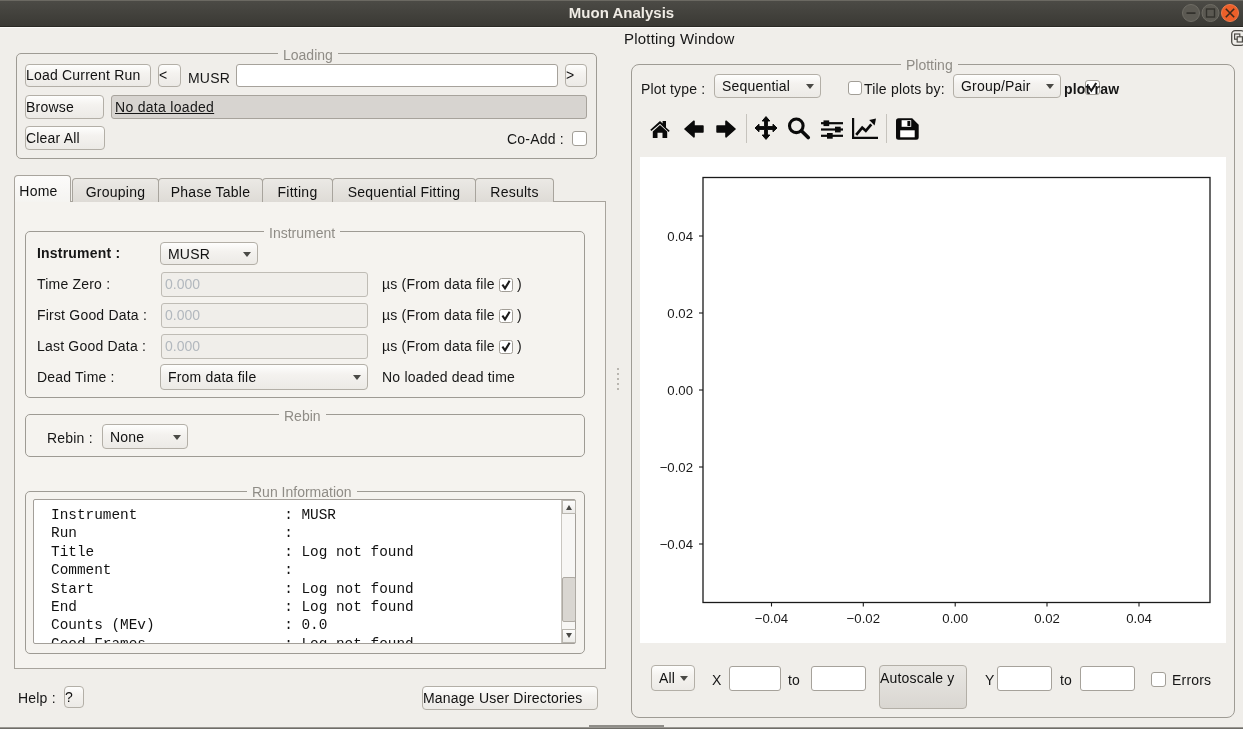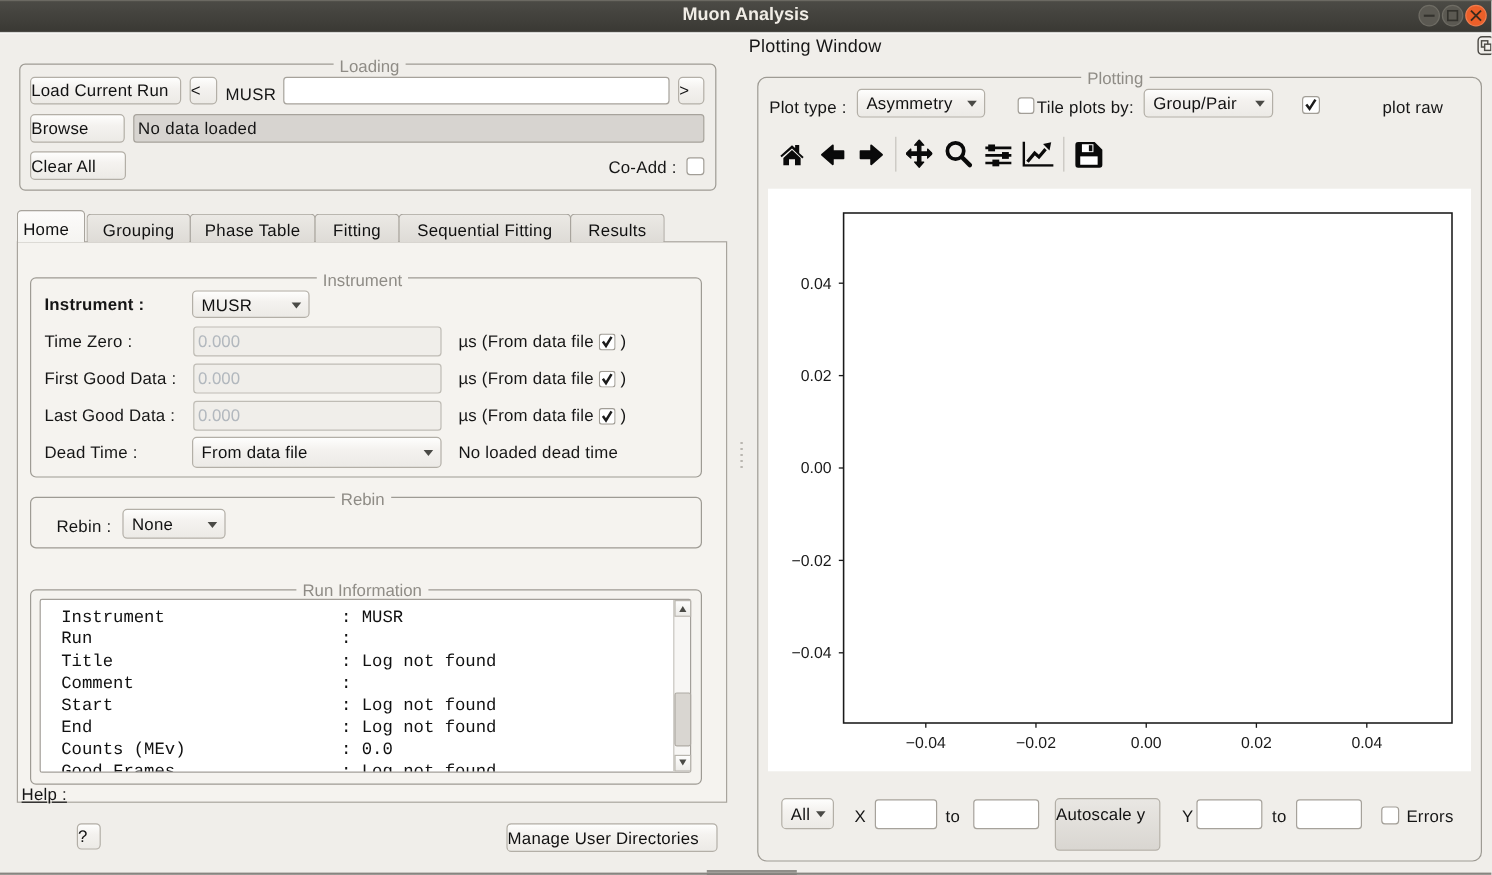--- a/index.html
+++ b/index.html
@@ -38,21 +38,21 @@
 <div class="abs" style="left:0;top:27px;width:1243px;height:1px;background:#fbfaf8;"></div>
 
 <div class="grp" style="left:16px;top:53px;width:581px;height:106px;"></div>
 <div class="gt" style="left:278px;top:47px;background:#f0eeea;">Loading</div>
 <div class="btn" style="left:25px;top:64px;width:126px;height:23px;line-height:21px;">Load Current Run</div>
 <div class="btn" style="left:158px;top:64px;width:23px;height:23px;line-height:21px;">&lt;</div>
 <div class="lbl" style="left:188px;top:70px;">MUSR</div>
 <div class="inp" style="left:236px;top:64px;width:322px;height:23px;"></div>
 <div class="btn" style="left:565px;top:64px;width:22px;height:23px;line-height:21px;">&gt;</div>
 <div class="btn" style="left:25px;top:95px;width:79px;height:24px;line-height:22px;">Browse</div>
-<div class="abs" style="left:111px;top:95px;width:476px;height:24px;background:#d7d4d0;border:1px solid #a7a39c;border-radius:3px;font-size:14px;color:#161616;line-height:22px;padding-left:3px;letter-spacing:0.3px;">No data loaded</div>
+<div class="abs" style="left:111px;top:95px;width:476px;height:24px;background:#d7d4d0;border:1px solid #a7a39c;border-radius:3px;font-size:14px;color:#161616;line-height:22px;padding-left:3px;letter-spacing:0.3px;text-decoration:underline;">No data loaded</div>
 <div class="btn" style="left:25px;top:126px;width:80px;height:24px;line-height:22px;">Clear All</div>
 <div class="lbl" style="left:507px;top:131px;">Co-Add :</div>
 <div class="cb" style="left:572px;top:131px;"></div>
 
 <div class="abs" id="pane" style="left:14px;top:201px;width:592px;height:468px;background:#f5f3ef;border:1px solid #a8a49d;"></div>
 <div class="tab" style="left:72px;top:178px;width:87px;height:24px;">Grouping</div>
 <div class="tab" style="left:158px;top:178px;width:105px;height:24px;">Phase Table</div>
 <div class="tab" style="left:262px;top:178px;width:71px;height:24px;">Fitting</div>
 <div class="tab" style="left:332px;top:178px;width:144px;height:24px;">Sequential Fitting</div>
 <div class="tab" style="left:475px;top:178px;width:79px;height:24px;">Results</div>
@@ -112,53 +112,53 @@
 </div>
 
 <div class="abs" id="sbar" style="left:561px;top:500px;width:14px;height:143px;background:#f7f6f4;border-left:1px solid #c9c6c0;">
   <div class="abs" style="left:0;top:0;width:14px;height:14px;background:linear-gradient(#fdfdfc,#ecebe8);border:1px solid #b9b6af;"></div>
   <div class="abs" style="left:3.5px;top:5px;width:0;height:0;border-left:3.5px solid transparent;border-right:3.5px solid transparent;border-bottom:5px solid #4a4a46;"></div>
   <div class="abs" style="left:0;top:77px;width:14px;height:45px;background:#d9d6d1;border:1px solid #aeaaa3;border-radius:2px;"></div>
   <div class="abs" style="left:0;bottom:0;width:14px;height:14px;background:linear-gradient(#fdfdfc,#ecebe8);border:1px solid #b9b6af;"></div>
   <div class="abs" style="left:3.5px;bottom:5px;width:0;height:0;border-left:3.5px solid transparent;border-right:3.5px solid transparent;border-top:5px solid #4a4a46;"></div>
 </div>
 
-<div class="lbl" style="left:18px;top:654px;text-decoration:underline;">Help :</div>
+<div class="lbl" style="left:18px;top:690px;">Help :</div>
 <div class="btn" style="left:64px;top:686px;width:20px;height:22px;line-height:20px;">?</div>
 <div class="btn" style="left:422px;top:686px;width:176px;height:24px;line-height:22px;">Manage User Directories</div>
 
 <div class="abs" style="left:617px;top:368px;width:2px;height:22px;background:repeating-linear-gradient(#b9b6b0 0 2px, transparent 2px 5px);"></div>
 
 <div class="lbl" style="left:624px;top:30px;font-size:15px;">Plotting Window</div>
 <svg class="abs" style="left:1231px;top:30px;" width="12" height="16" viewBox="0 0 12 16">
   <rect x="0.7" y="0.7" width="13" height="14.6" rx="3.5" fill="none" stroke="#4c4a45" stroke-width="1.3"></rect>
   <rect x="3.6" y="4" width="5.2" height="5.2" fill="none" stroke="#4c4a45" stroke-width="1.2"></rect>
   <rect x="6.2" y="6.8" width="5.2" height="5.2" fill="#f0eeea" stroke="#4c4a45" stroke-width="1.2"></rect>
 </svg>
 
 <div class="grp" style="left:631px;top:64px;width:604px;height:654px;border-radius:8px;"></div>
 <div class="gt" style="left:901px;top:57px;background:#f0eeea;">Plotting</div>
 
 <div class="lbl" style="left:641px;top:81px;">Plot type :</div>
 <div class="combo" style="left:714px;top:74px;width:107px;height:24px;">
-    <span class="tx">Asymmetry</span>
+    <span class="tx">Sequential</span>
     <span class="ar"></span>
   </div>
 <div class="cb" style="left:848px;top:81px;width:14px;height:14px;"></div>
 <div class="lbl" style="left:864px;top:81px;">Tile plots by:</div>
 <div class="combo" style="left:953px;top:74px;width:108px;height:24px;">
     <span class="tx">Group/Pair</span>
     <span class="ar"></span>
   </div>
 <div class="cb" style="left:1085px;top:80px;">
     <svg width="13" height="13" style="display:block">
       <path d="M2.6 6 L5.3 9.7 L10.2 2" fill="none" stroke="#1c1c1c" stroke-width="2.1"></path>
     </svg>
   </div>
-<div class="lbl" style="left:1152px;top:81px;">plot raw</div>
+<div class="lbl" style="left:1064px;top:81px;font-weight:bold;">plot raw</div>
 
 <svg class="abs" style="left:650px;top:120px;" width="20" height="18" viewBox="0 0 20 18">
   <path fill="#0a0a0a" d="M0.3 9.8 L10 1 l2.6 2.4 V0.9 h3.4 v6.5 l3.7 3.4 -1.1 1.3 L10 3.7 1.4 11.1 Z"></path>
   <path fill="#0a0a0a" d="M2.8 11.6 L10 5.1 l7.2 6.5 V18 h-4.7 v-5.3 H7.5 V18 H2.8 Z"></path>
 </svg>
 <svg class="abs" style="left:683.5px;top:118.5px;" width="20" height="20" viewBox="0 0 20 20">
   <path fill="#0a0a0a" stroke="#0a0a0a" stroke-width="1.6" stroke-linejoin="round" d="M18.9 7.1 H10 V2.2 L1 10 10 17.8 V12.9 h8.9 Z"></path>
 </svg>
 <svg class="abs" style="left:715.5px;top:118.5px;" width="20" height="20" viewBox="0 0 20 20">
   <path fill="#0a0a0a" stroke="#0a0a0a" stroke-width="1.6" stroke-linejoin="round" d="M1.1 7.1 H10 V2.2 L19 10 10 17.8 V12.9 H1.1 Z"></path>

